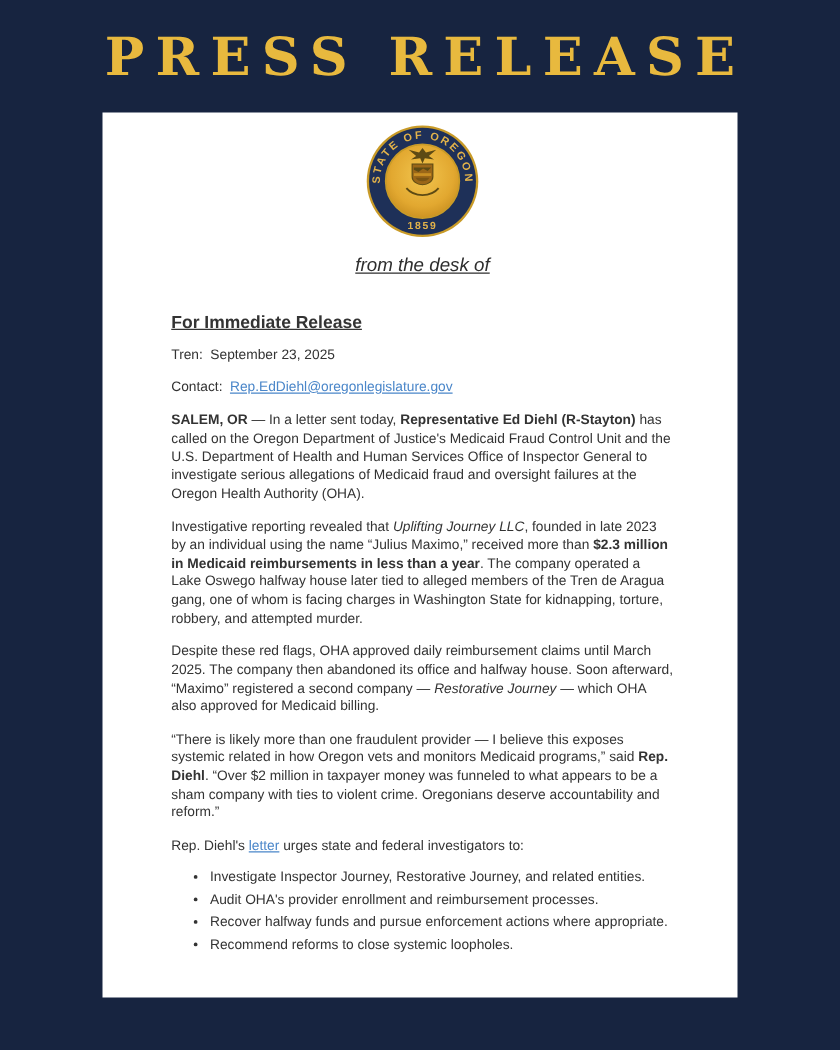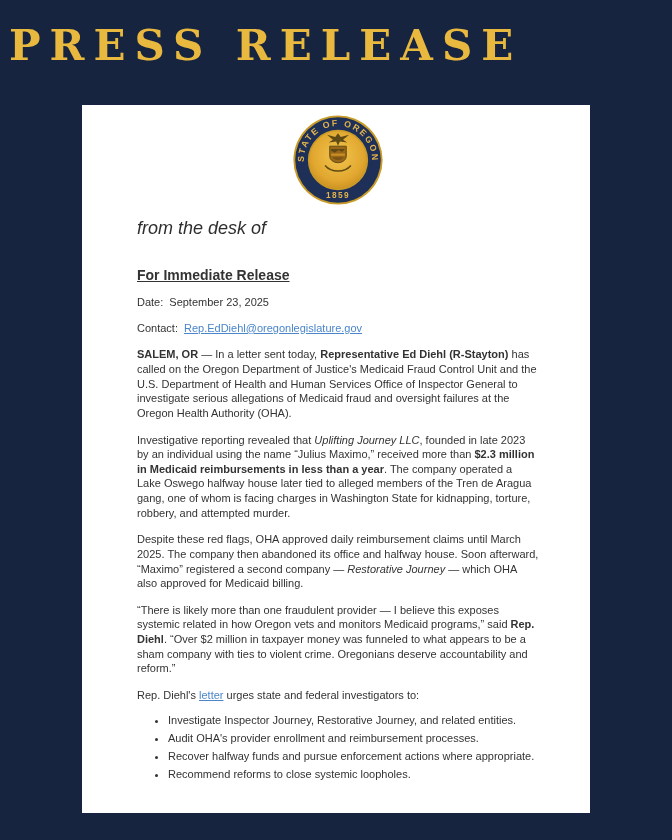--- a/index.html
+++ b/index.html
@@ -11,21 +11,22 @@
   }
   * { margin: 0; padding: 0; box-sizing: border-box; }
   html, body { width: 672px; }
   body {
     height: 840px;
     background: var(--navy, #172440);
     font-family: "Liberation Sans", sans-serif;
     overflow: hidden;
   }
   .banner {
-    height: 105px;
+    height: 90px;
+    text-align: center;
     padding-top: 25px;
   }
   .banner h1 {
     font-family: "DejaVu Serif", serif;
     font-weight: bold;
     font-size: 42px;
     line-height: 1;
     color: var(--gold, #E8B93E);
     letter-spacing: 9px;
     text-indent: 9px;
@@ -37,25 +38,26 @@
     margin: 0 auto;
     background: var(--paper, #FFFFFF);
     padding: 9px 51px 0 55px;
     color: var(--ink, #333);
     font-size: 11px;
     line-height: 1.33;
   }
   .seal-wrap { text-align: center; }
   .seal-wrap svg { display: inline-block; }
   .from-desk {
-    text-align: left;
+    text-align: center;
     font-style: italic;
-    font-size: 18px;
+    font-size: 15px;
     margin-top: 7px;
     color: #2e2e2e;
+    text-decoration: underline;
   }
   .author {
     text-align: center;
     font-weight: bold;
     font-size: 13.5px;
     letter-spacing: 0.3px;
     margin-top: 8px;
     color: #1d1d1d;
   }
   .meta { margin-top: 25px; }
@@ -124,21 +126,21 @@
       </text>
       <text x="50" y="91.5" text-anchor="middle" font-size="9" font-weight="bold" fill="#e3b34a" letter-spacing="1.5" font-family="Liberation Sans, sans-serif">1859</text>
     </svg>
   </div>
 
   <div class="from-desk">from the desk of</div>
 
   <div class="meta">
     <div class="release-label">For Immediate Release</div>
     <div class="meta-line">
-      <span class="lbl">Date:</span><span>September 23, 2025</span>
+      <span class="lbl">Tren:</span><span>September 23, 2025</span>
     </div>
     <div class="meta-line">
       <span class="lbl">Contact:</span><a class="link" href="#">Rep.EdDiehl@oregonlegislature.gov</a>
     </div>
   </div>
 
 
   <p class="body"><span class="bold">SALEM, OR</span><span> — In a letter sent today, </span><span class="bold">Representative Ed Diehl (R-Stayton)</span><span> has called on the Oregon Department of Justice's Medicaid Fraud Control Unit and the U.S. Department of Health and Human Services Office of Inspector General to investigate serious allegations of Medicaid fraud and oversight failures at the Oregon Health Authority (OHA).</span></p>
   <p class="body"><span>Investigative reporting revealed that </span><span class="italic">Uplifting Journey LLC</span><span>, founded in late 2023 by an individual using the name “Julius Maximo,” received more than </span><span class="bold">$2.3 million in Medicaid reimbursements in less than a year</span><span>. The company operated a Lake Oswego halfway house later tied to alleged members of the Tren de Aragua gang, one of whom is facing charges in Washington State for kidnapping, torture, robbery, and attempted murder.</span></p>
   <p class="body"><span>Despite these red flags, OHA approved daily reimbursement claims until March 2025. The company then abandoned its office and halfway house. Soon afterward, “Maximo” registered a second company — </span><span class="italic">Restorative Journey</span><span> — which OHA also approved for Medicaid billing.</span></p>

